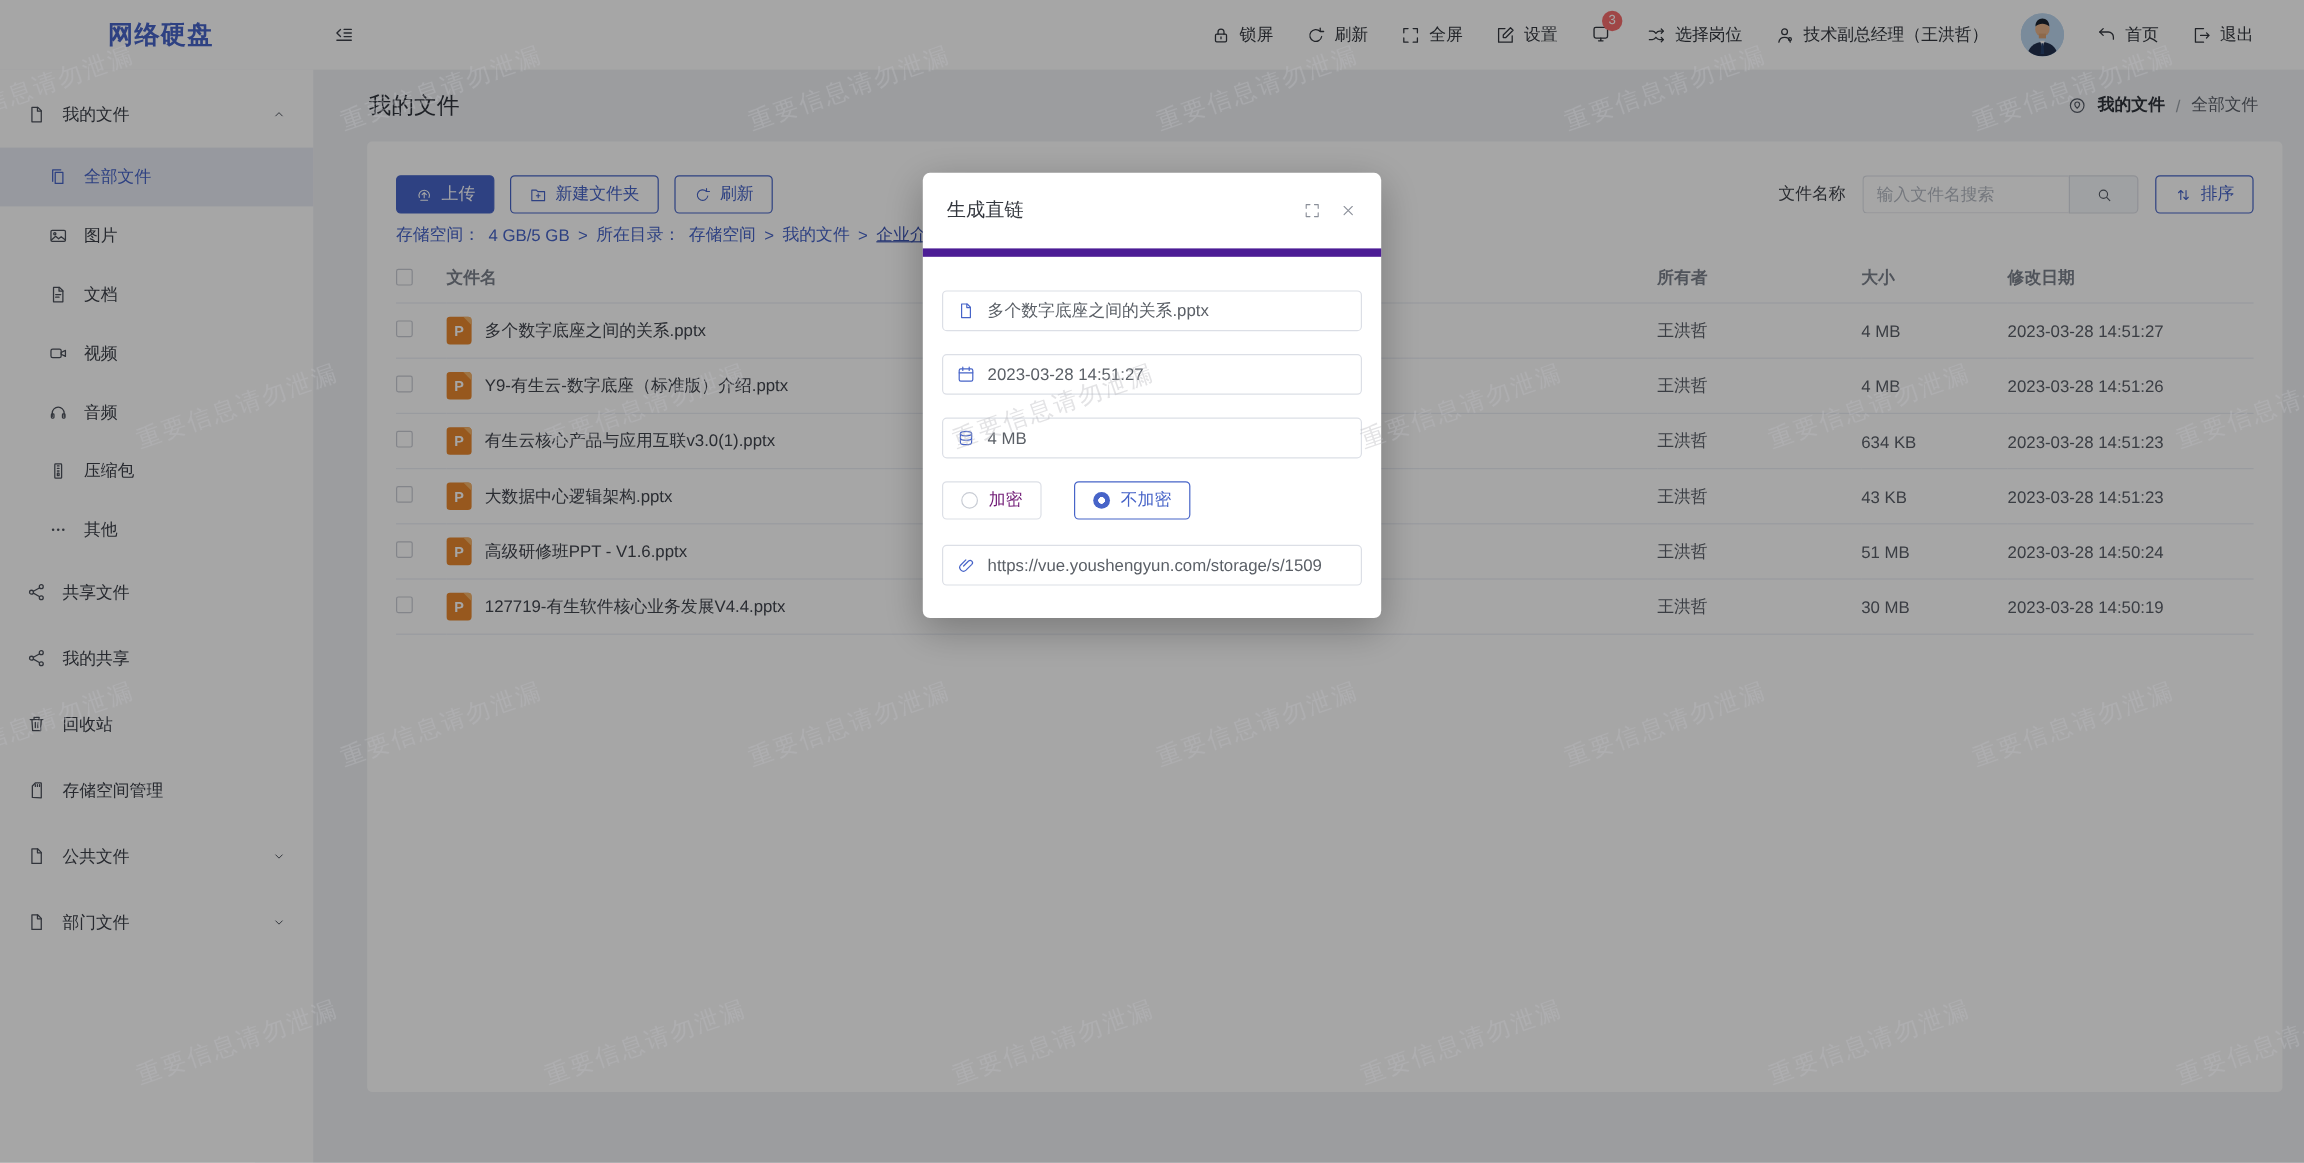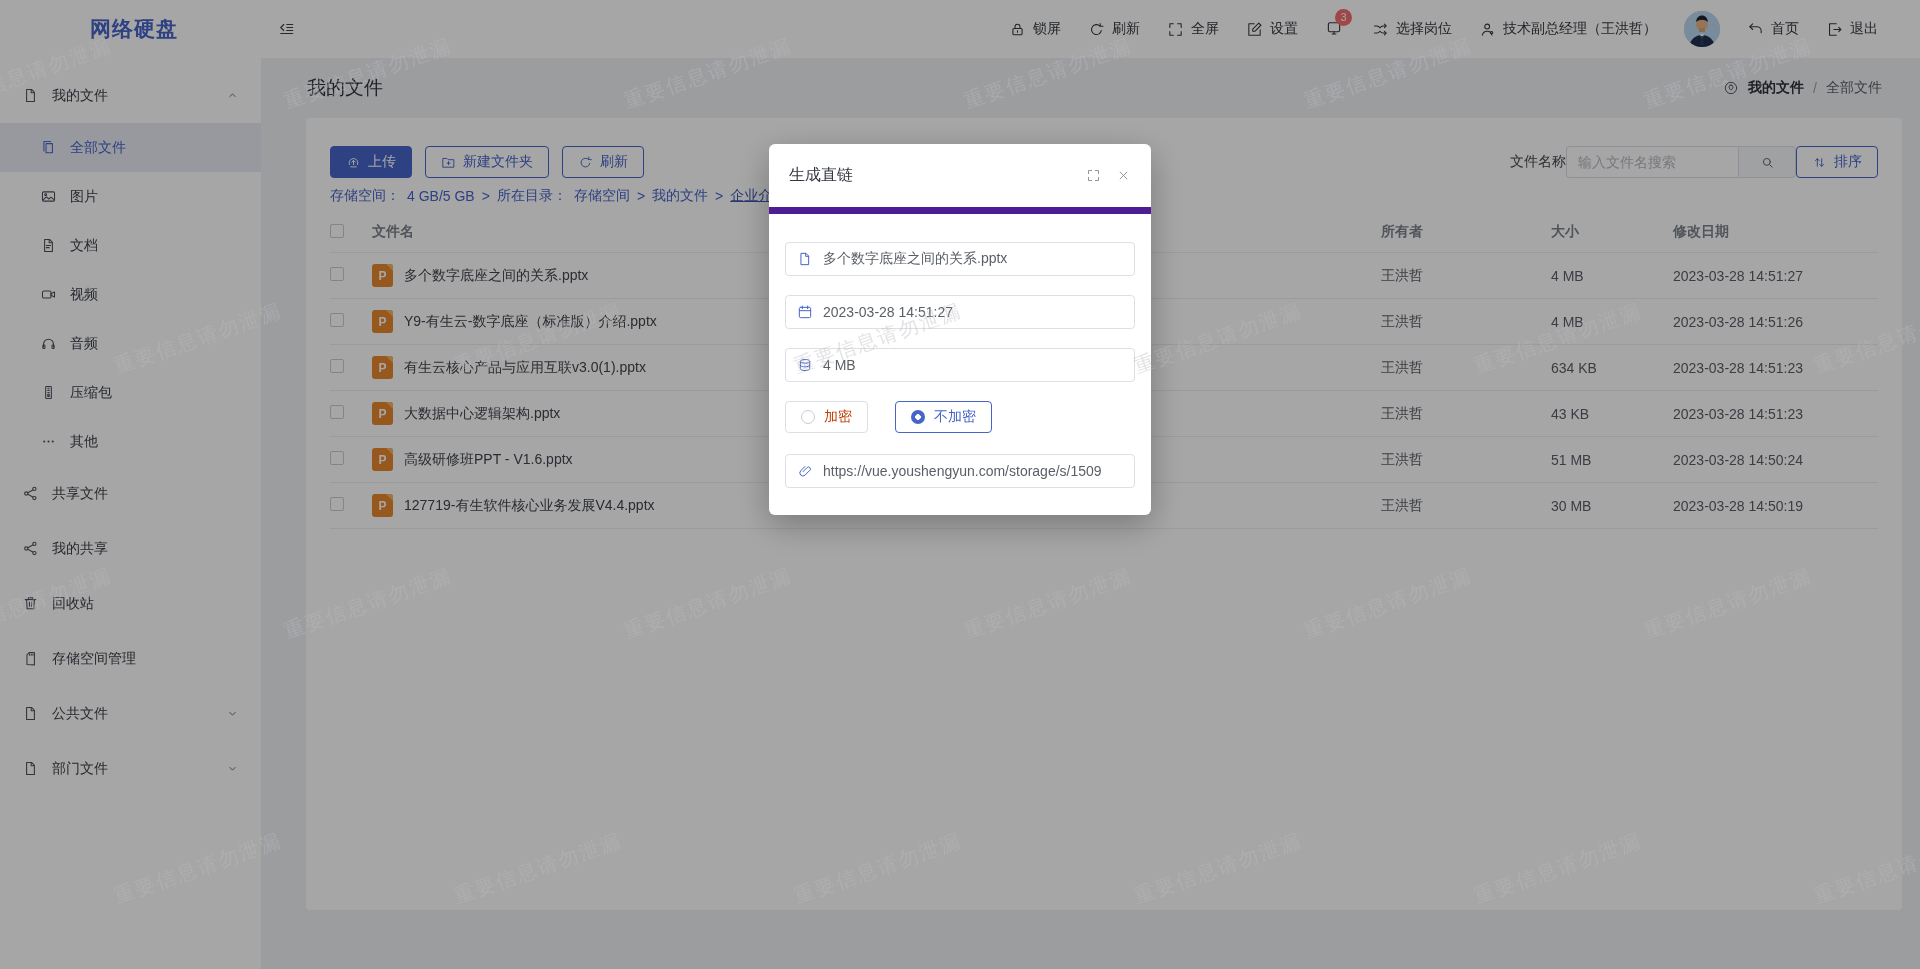--- a/index.html
+++ b/index.html
@@ -42,21 +42,21 @@
 .crumb-sep{color:#9aa0a8}
 .crumb-cur{color:#5a5f68}
 .card{margin:0 18px 0 45px;height:792px;background:#fff;border-radius:4px;padding:28px 24px 0;position:relative}
 
 
 .toolbar{display:flex;align-items:center}
 .btn{height:32px;border-radius:4px;font-size:14px;display:inline-flex;align-items:center;gap:7px;padding:0 15px;cursor:pointer;background:#fff;border:1px solid var(--accent);color:var(--accent);font-family:inherit}
 .btn-primary{background:var(--accent);border-color:var(--accent);color:#fff}
 .btn .ic{width:15px;height:15px}
 .tb-left{display:flex;align-items:center;gap:13px}
-.tb-right{margin-left:auto;display:flex;align-items:center;}
+.tb-right{margin-left:auto;display:flex;align-items:center;gap:14px}
 .search-label{font-size:14px;color:#42464e}
 .inp-group{display:flex;align-items:stretch;height:32px}
 .inp{width:172px;border:1px solid #dcdfe6;border-right:none;border-radius:4px 0 0 4px;padding:0 11px;font-size:14px;color:#5a5f68;outline:none;font-family:inherit}
 .inp::placeholder{color:#b4b9c2}
 .inp-append{width:58px;border:1px solid #dcdfe6;border-radius:0 4px 4px 0;background:#f5f7fa;display:flex;align-items:center;justify-content:center;color:#575d67;cursor:pointer}
 
 
 .pathline{margin-top:9px;display:flex;align-items:center;gap:7px;font-size:14px;color:var(--accent);white-space:nowrap}
 .pathline .crumb-link{cursor:pointer}
 .path-cur{text-decoration:underline;color:#3d56b4;cursor:pointer}
@@ -75,21 +75,21 @@
 .overlay{position:fixed;left:0;top:0;width:1920px;height:969px;background:rgba(0,0,0,0.35);z-index:100}
 .modal{position:fixed;left:769px;top:144px;width:382px;background:#fff;border-radius:6px;z-index:200;box-shadow:0 10px 34px rgba(0,0,0,.28)}
 .modal-head{height:70px;display:flex;align-items:center;padding:14px 20px;border-bottom:7px solid #4c1d95}
 .modal-title{font-size:16px;color:#33373e;flex:1}
 .mh-icons{display:flex;align-items:center;gap:15px;color:#8a8f99}
 .mh-icons .ic{width:15px;height:15px;cursor:pointer}
 .modal-body{padding:28px 16px 27px}
 .m-field{height:34px;border:1px solid #dcdfe6;border-radius:4px;display:flex;align-items:center;gap:10px;padding:0 11px;margin-bottom:19px;font-size:14px;color:#5a5f66;white-space:nowrap;overflow:hidden;cursor:text}
 .m-field .ic{width:16px;height:16px;color:var(--accent)}
 .radio-row{display:flex;gap:27px;margin:3px 0 21px}
-.radio-btn{height:32px;border:1px solid #dcdfe6;border-radius:4px;display:flex;align-items:center;gap:9px;padding:0 15px;font-size:14px;color:#c2410c;cursor:pointer;background:#fff}
+.radio-btn{height:32px;border:1px solid #dcdfe6;border-radius:4px;display:flex;align-items:center;gap:9px;padding:0 15px;font-size:14px;color:#701a75;cursor:pointer;background:#fff}
 .rdot{width:14px;height:14px;border-radius:50%;border:1px solid #c8ccd4;background:#fff;flex:none}
 .radio-btn.sel{border-color:var(--accent);color:var(--accent)}
 .radio-btn.sel .rdot{border:none;background:radial-gradient(circle,#fff 0 2.6px,var(--accent) 3px)}
 .m-field.last{margin-bottom:0}
 
 
 .wm{position:fixed;left:0;top:0;width:1920px;height:969px;z-index:300;pointer-events:none;overflow:hidden}
 .wm-t{position:absolute;font-size:20px;letter-spacing:2px;color:rgba(185,185,190,0.4);transform:rotate(-19deg);white-space:nowrap}
 </style>
 </head>

